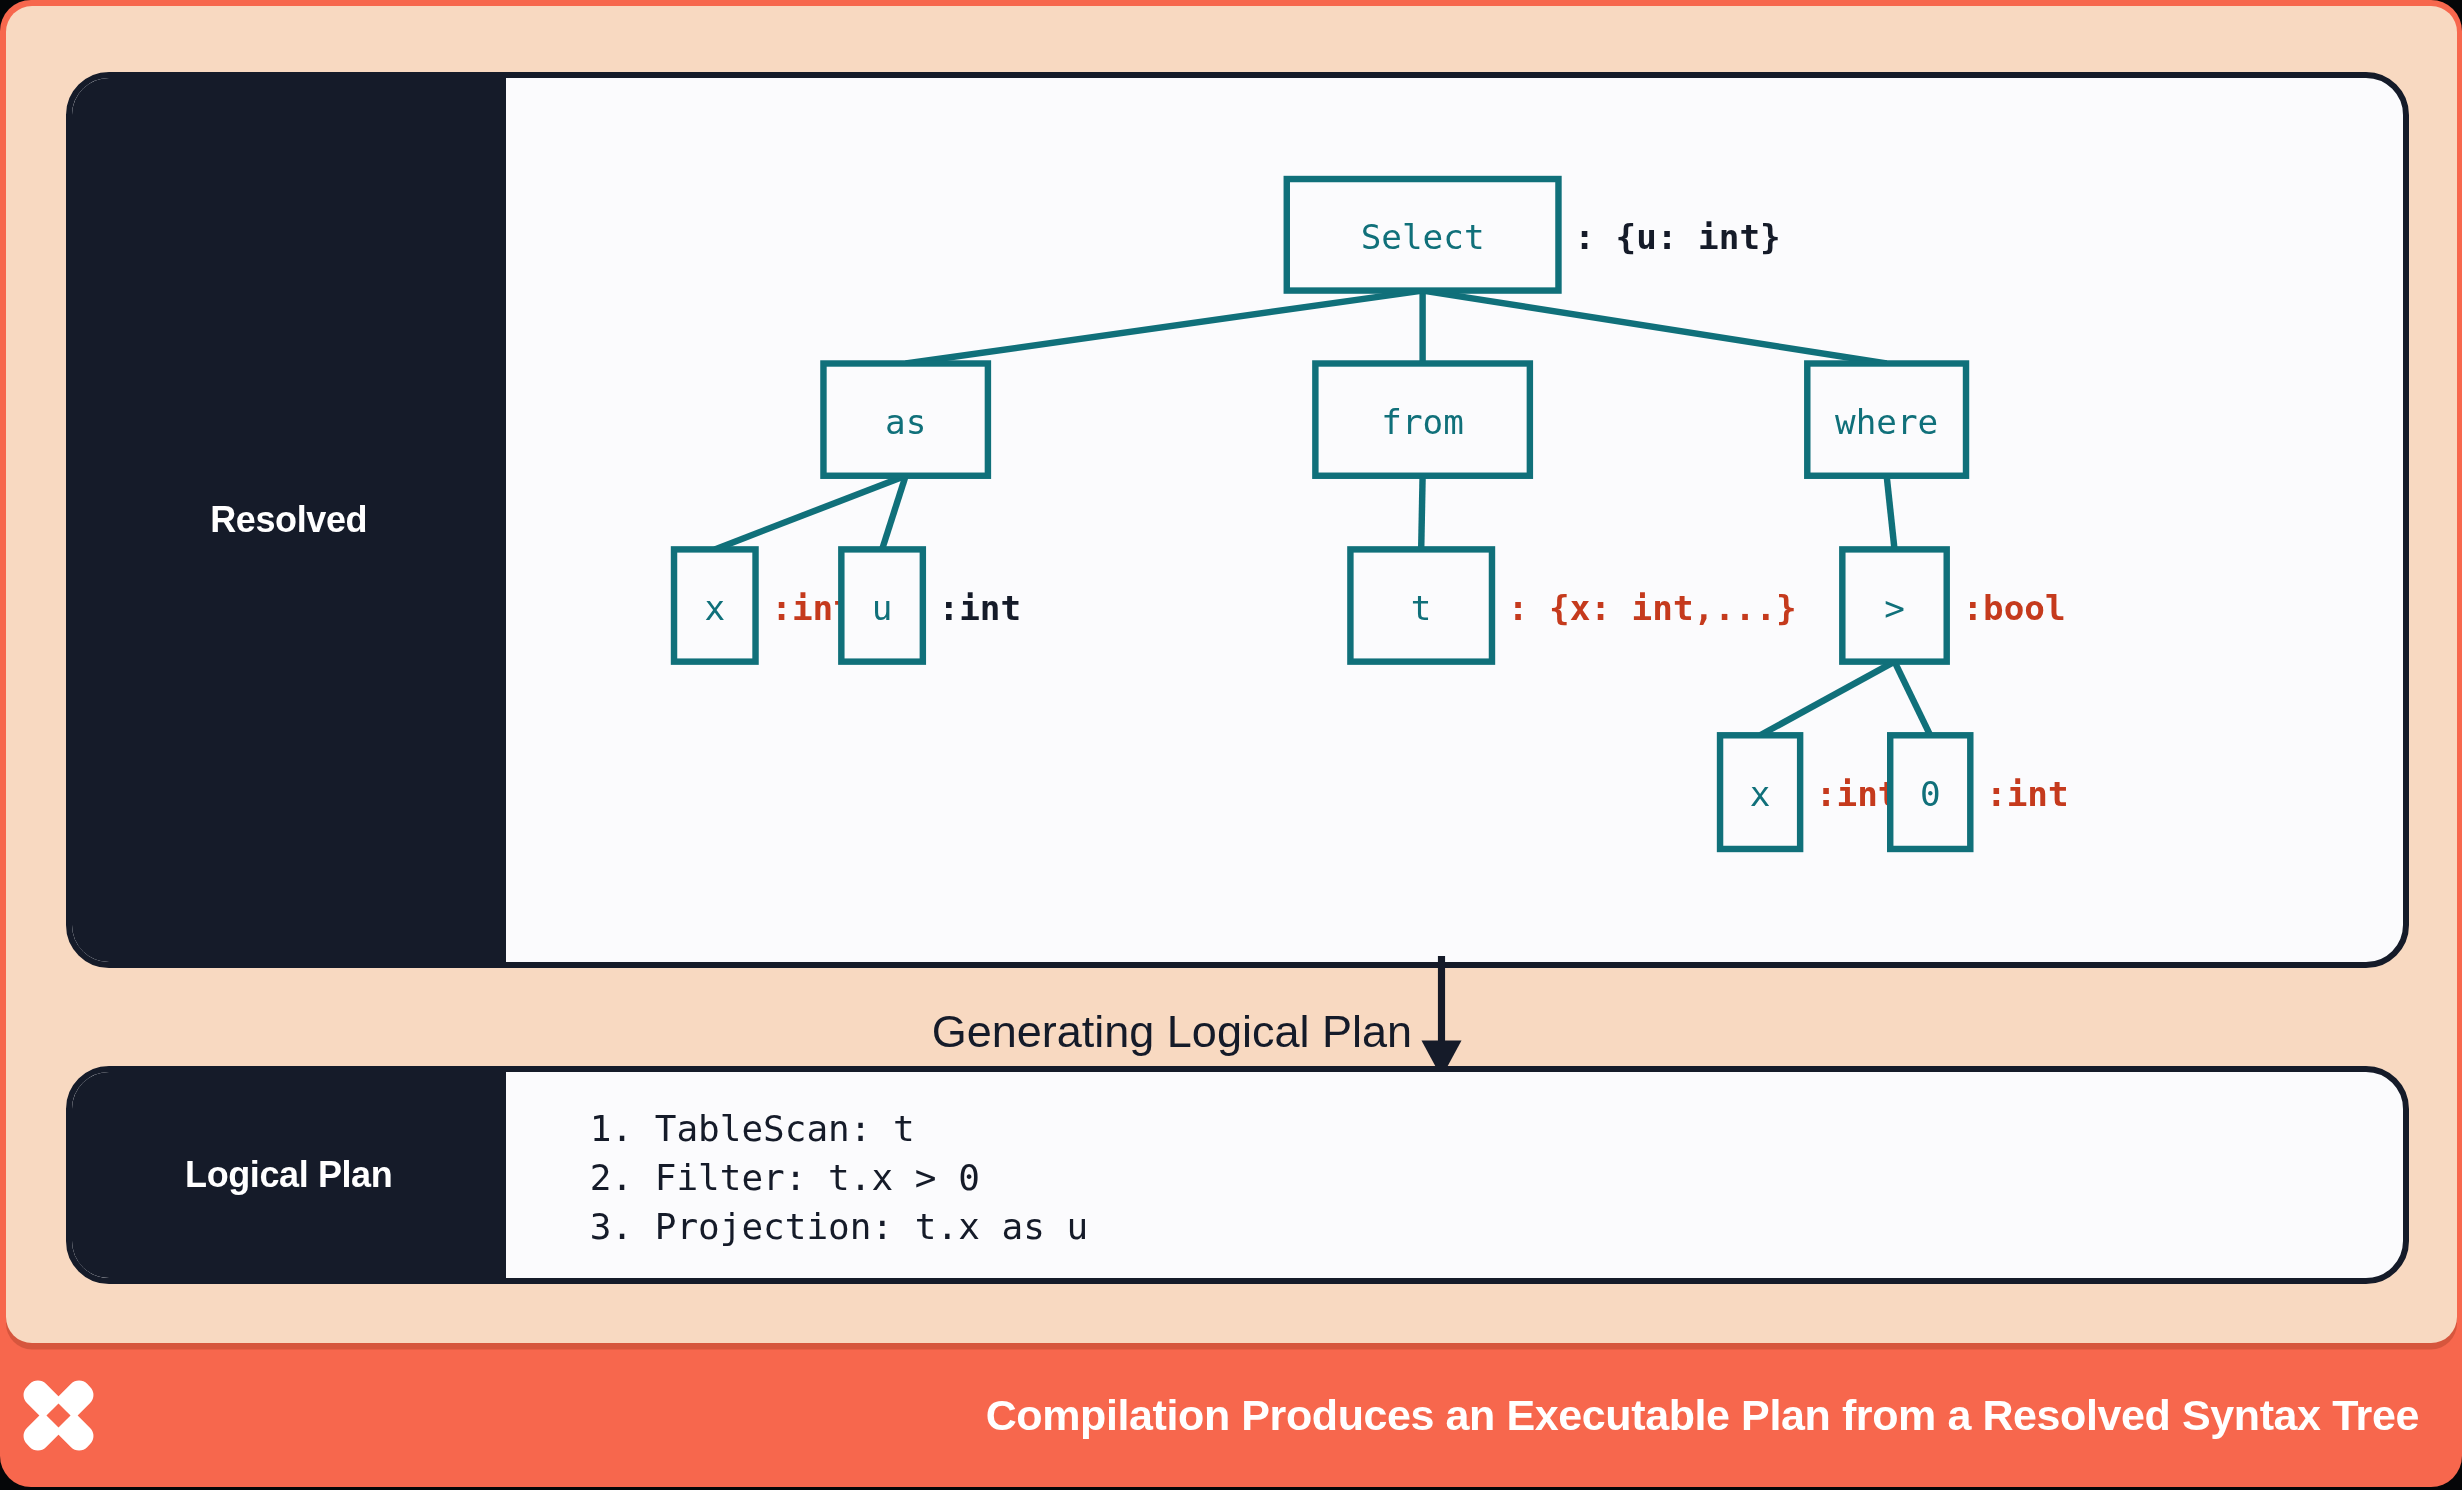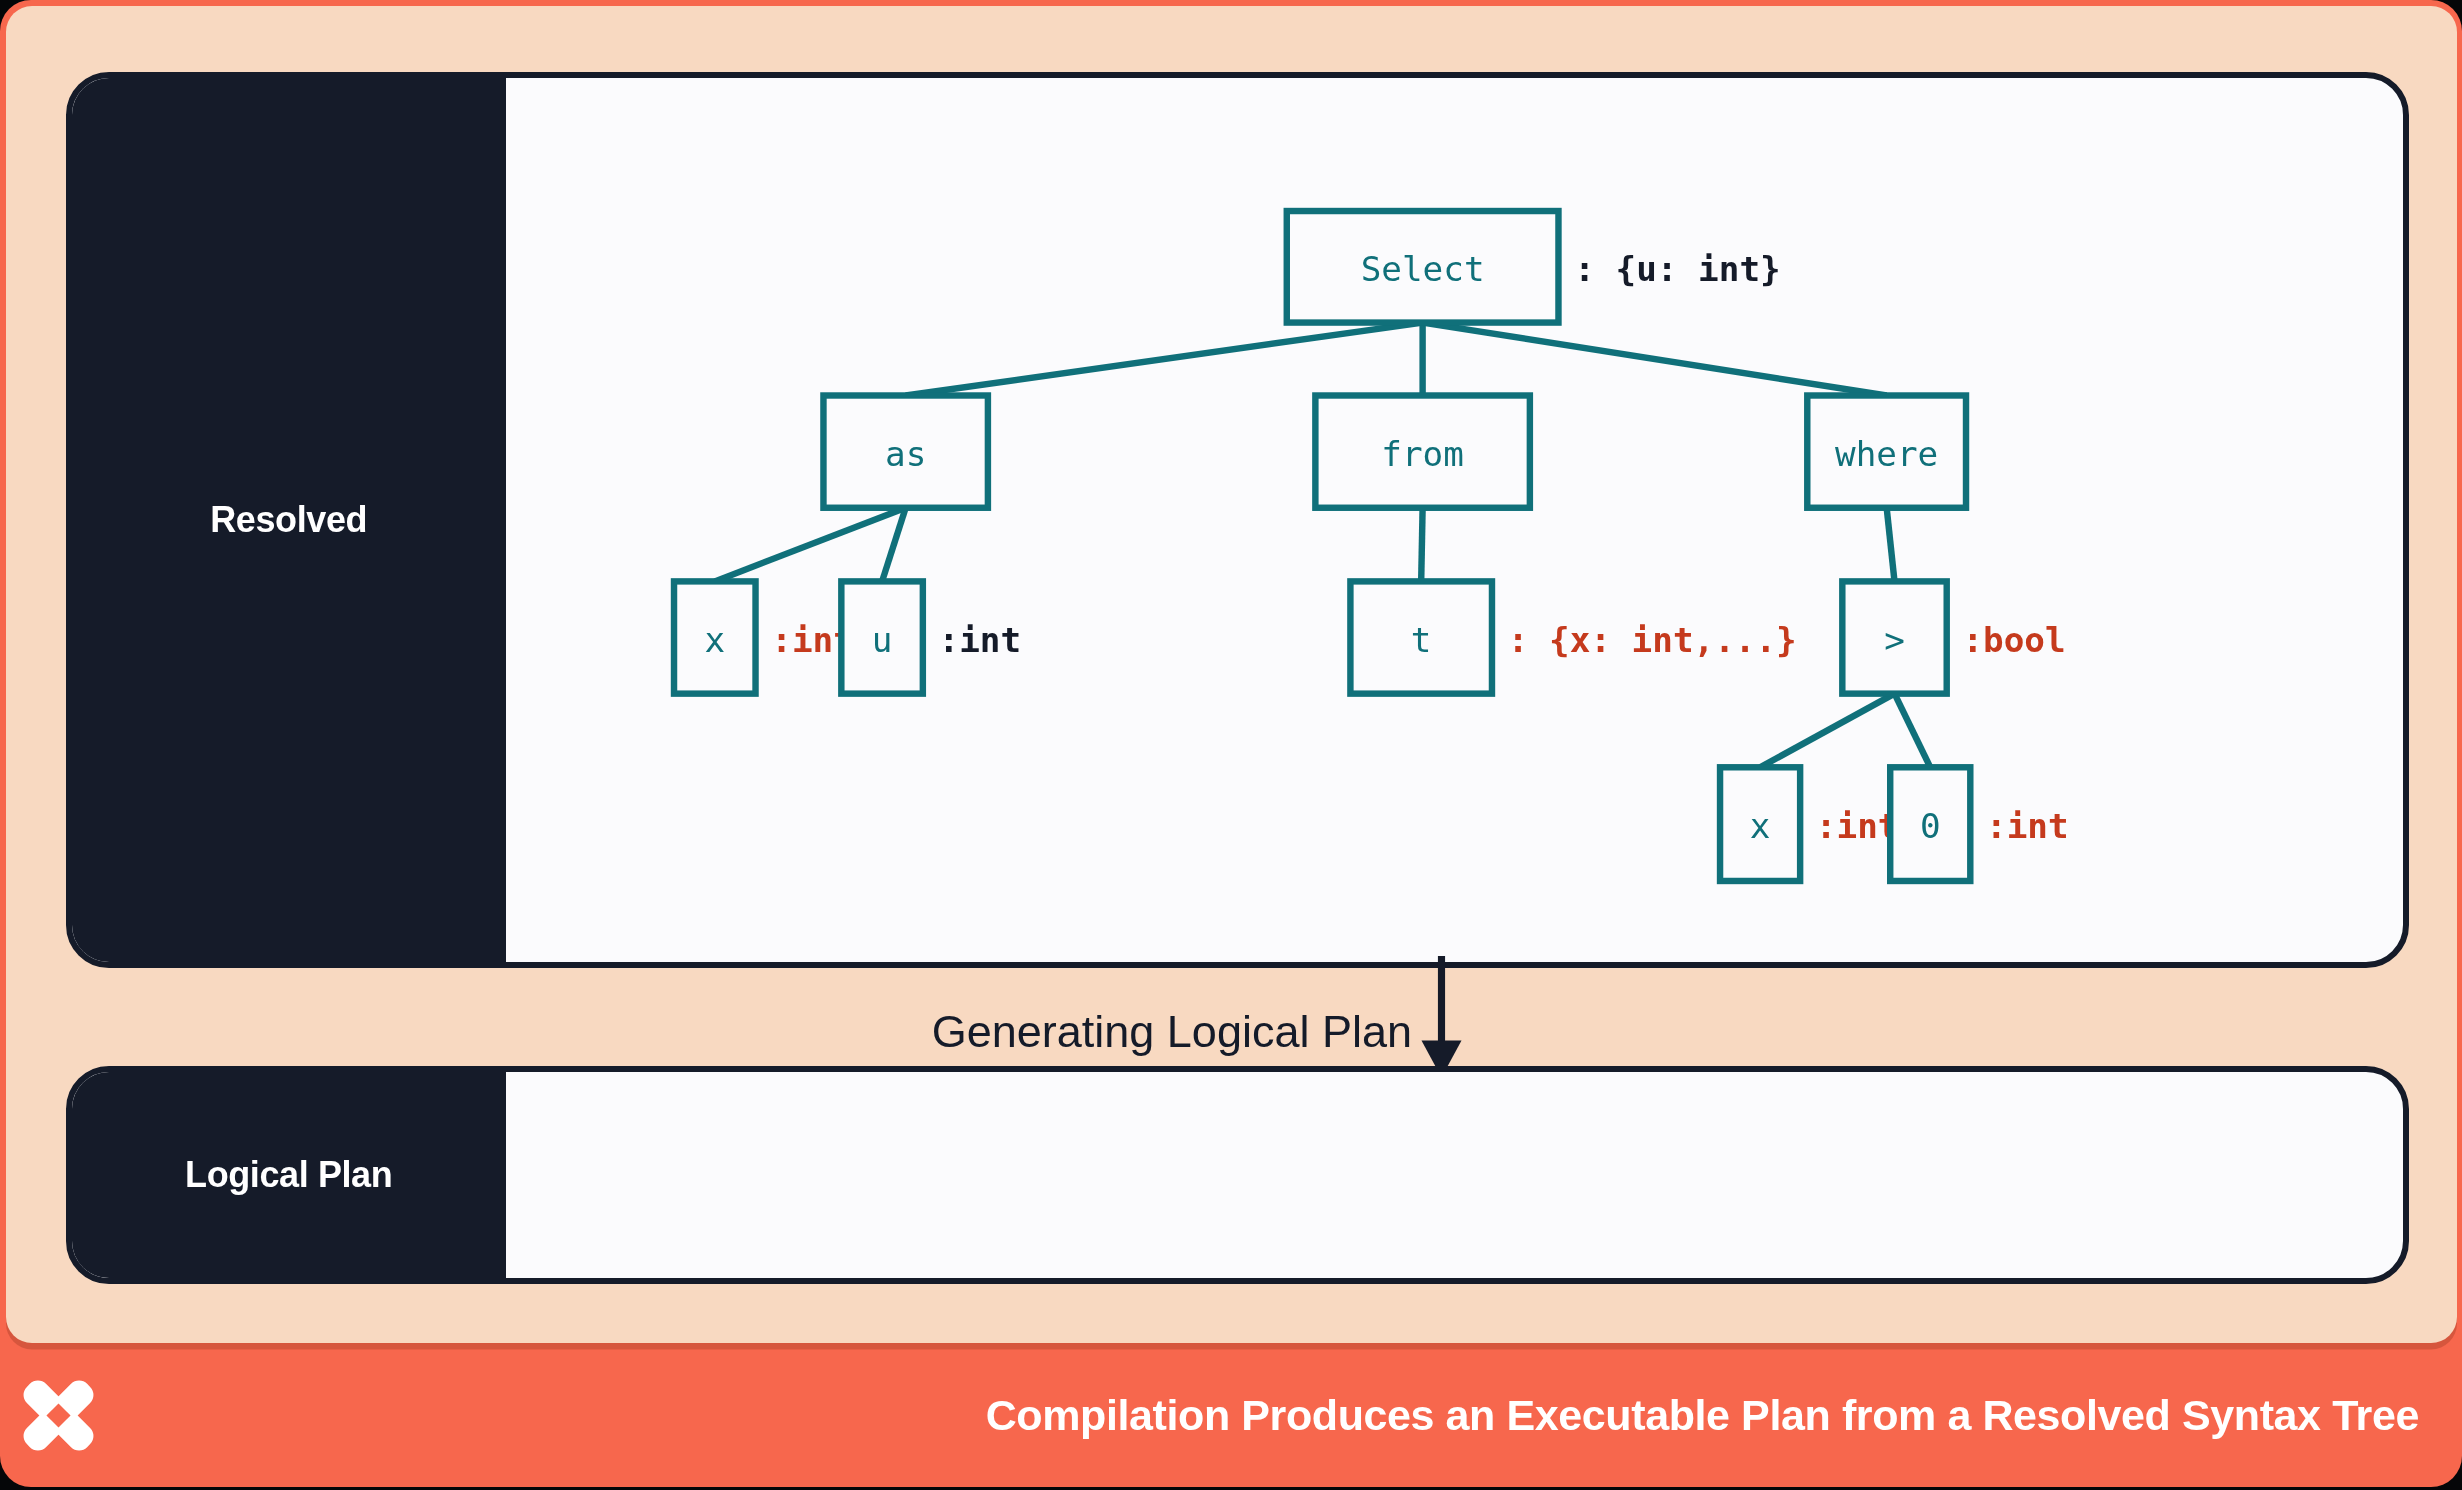--- a/index.html
+++ b/index.html
@@ -18,21 +18,21 @@
           background:var(--peach);border-radius:26px;
           box-shadow:0 6.4px 0 rgba(140,45,25,0.30);}
   .panel{position:absolute;background:var(--panel-bg);border:6.4px solid var(--dark);
          border-radius:43px;overflow:hidden;display:flex;}
   .panel-top{left:60px;top:66px;width:2331px;height:884px;}
   .panel-bottom{left:60px;top:1060px;width:2331px;height:206px;}
   .side{width:434px;flex:none;background:var(--dark);color:#fff;
         display:flex;flex-direction:column;align-items:center;justify-content:center;
         font-weight:700;font-size:36px;line-height:69px;letter-spacing:-0.4px;
         text-align:center;gap:45px;}
-  .content{flex:1;position:relative;margin-top:32px;}
+  .content{flex:1;position:relative;}
   .tree-svg{position:absolute;left:0;top:0;}
   .edge{stroke:var(--teal);stroke-width:9;}
   .nodebox{fill:var(--panel-bg);stroke:var(--teal);stroke-width:9;}
   .nodelabel{fill:var(--teal);font-family:"DejaVu Sans Mono",monospace;
              font-size:48px;text-anchor:middle;dominant-baseline:central;}
   .ann{font-family:"DejaVu Sans Mono",monospace;font-weight:700;font-size:48px;
        text-anchor:start;dominant-baseline:central;}
   .ann.red{fill:var(--red);}
   .ann.dark{fill:var(--dark);}
   .flow-label{position:absolute;left:926px;top:1000px;color:var(--dark);
@@ -121,20 +121,27 @@
     <div class="flow-label">Generating Logical Plan</div>
     <svg class="flow-arrow" width="43" height="123" viewBox="0 0 60 172">
       <line x1="30" y1="0" x2="30" y2="126" stroke="#151B29" stroke-width="10"></line>
       <polygon points="2,118 58,118 30,170" fill="#151B29"></polygon>
     </svg>
 
     <div class="panel panel-bottom">
       <div class="side">
         <span>Logical Plan</span>
       </div>
+      <div class="content">
+        <div class="steps">
+          <div>1. TableScan: t</div>
+          <div>2. Filter: t.x &gt; 0</div>
+          <div>3. Projection: t.x as u</div>
+        </div>
+      </div>
     </div>
   </div>
 
   <div class="footer">
     <svg class="logo" viewBox="-50 -50 100 100">
       <g transform="rotate(45)">
         <rect x="-19" y="-60" width="38" height="120" rx="16" fill="#ffffff"></rect>
         <rect x="-60" y="-19" width="120" height="38" rx="16" fill="#ffffff"></rect>
         <rect x="-12" y="-12" width="24" height="24" fill="#F7674D"></rect>
       </g>

